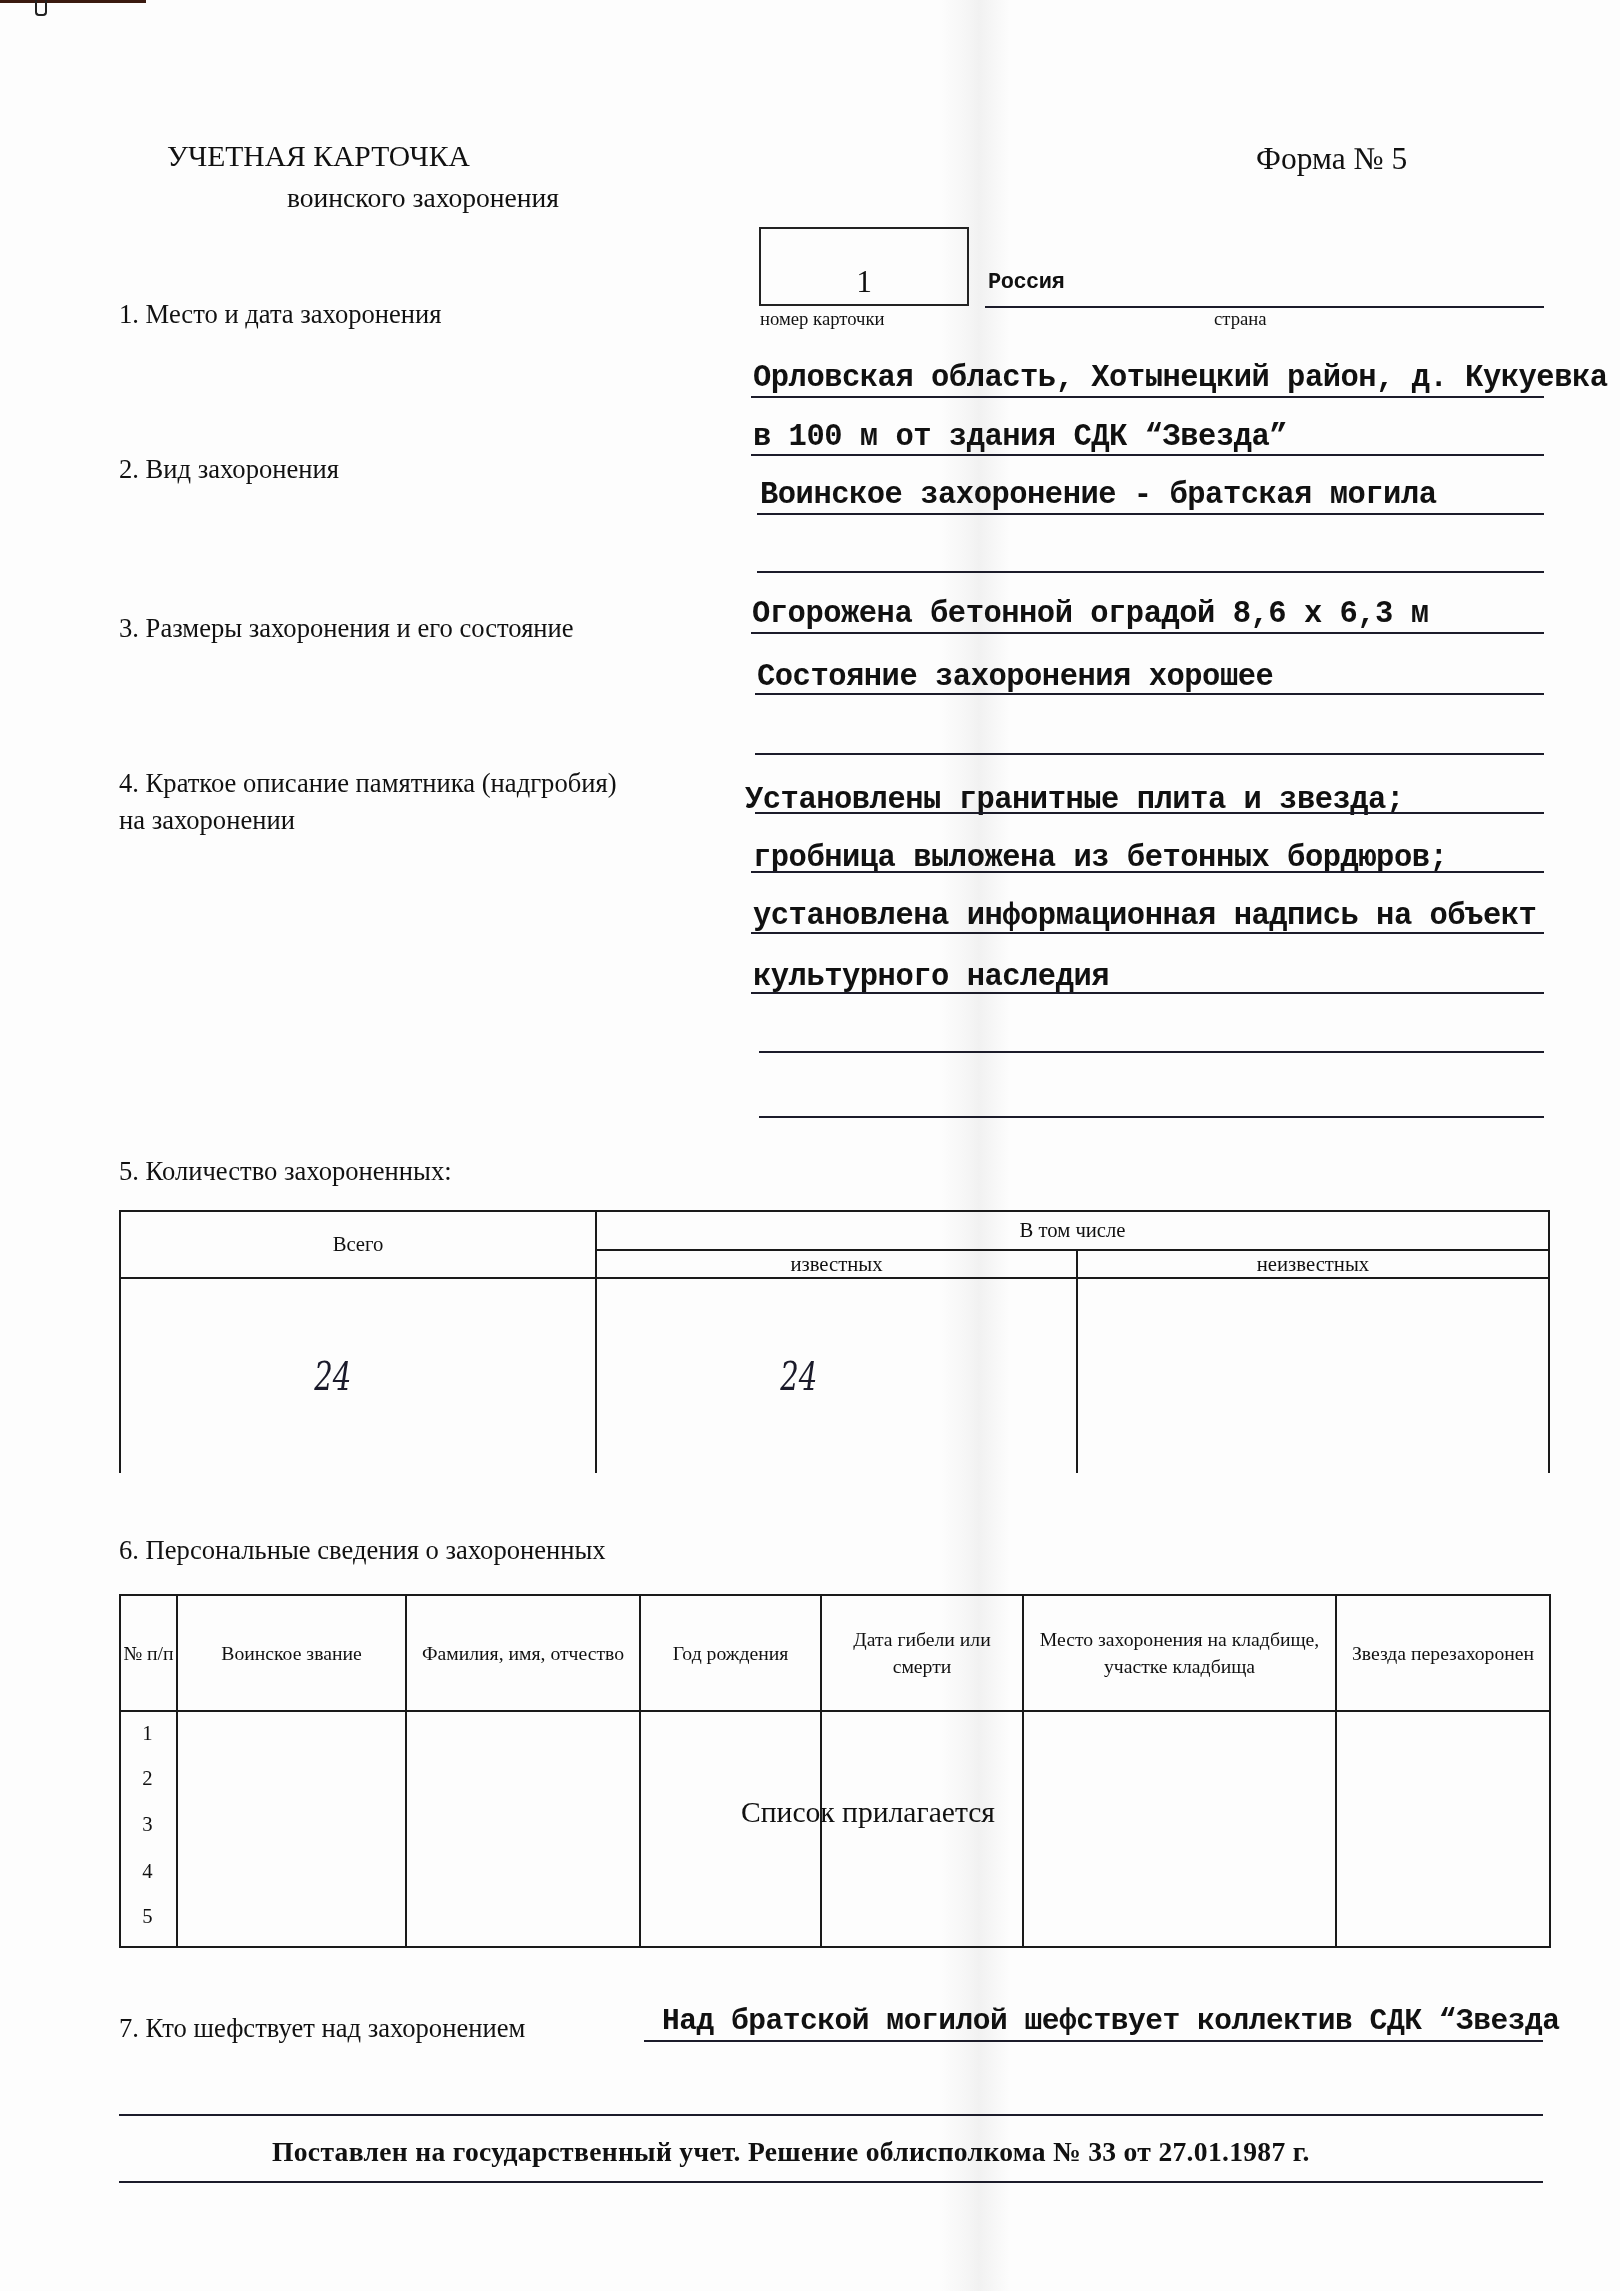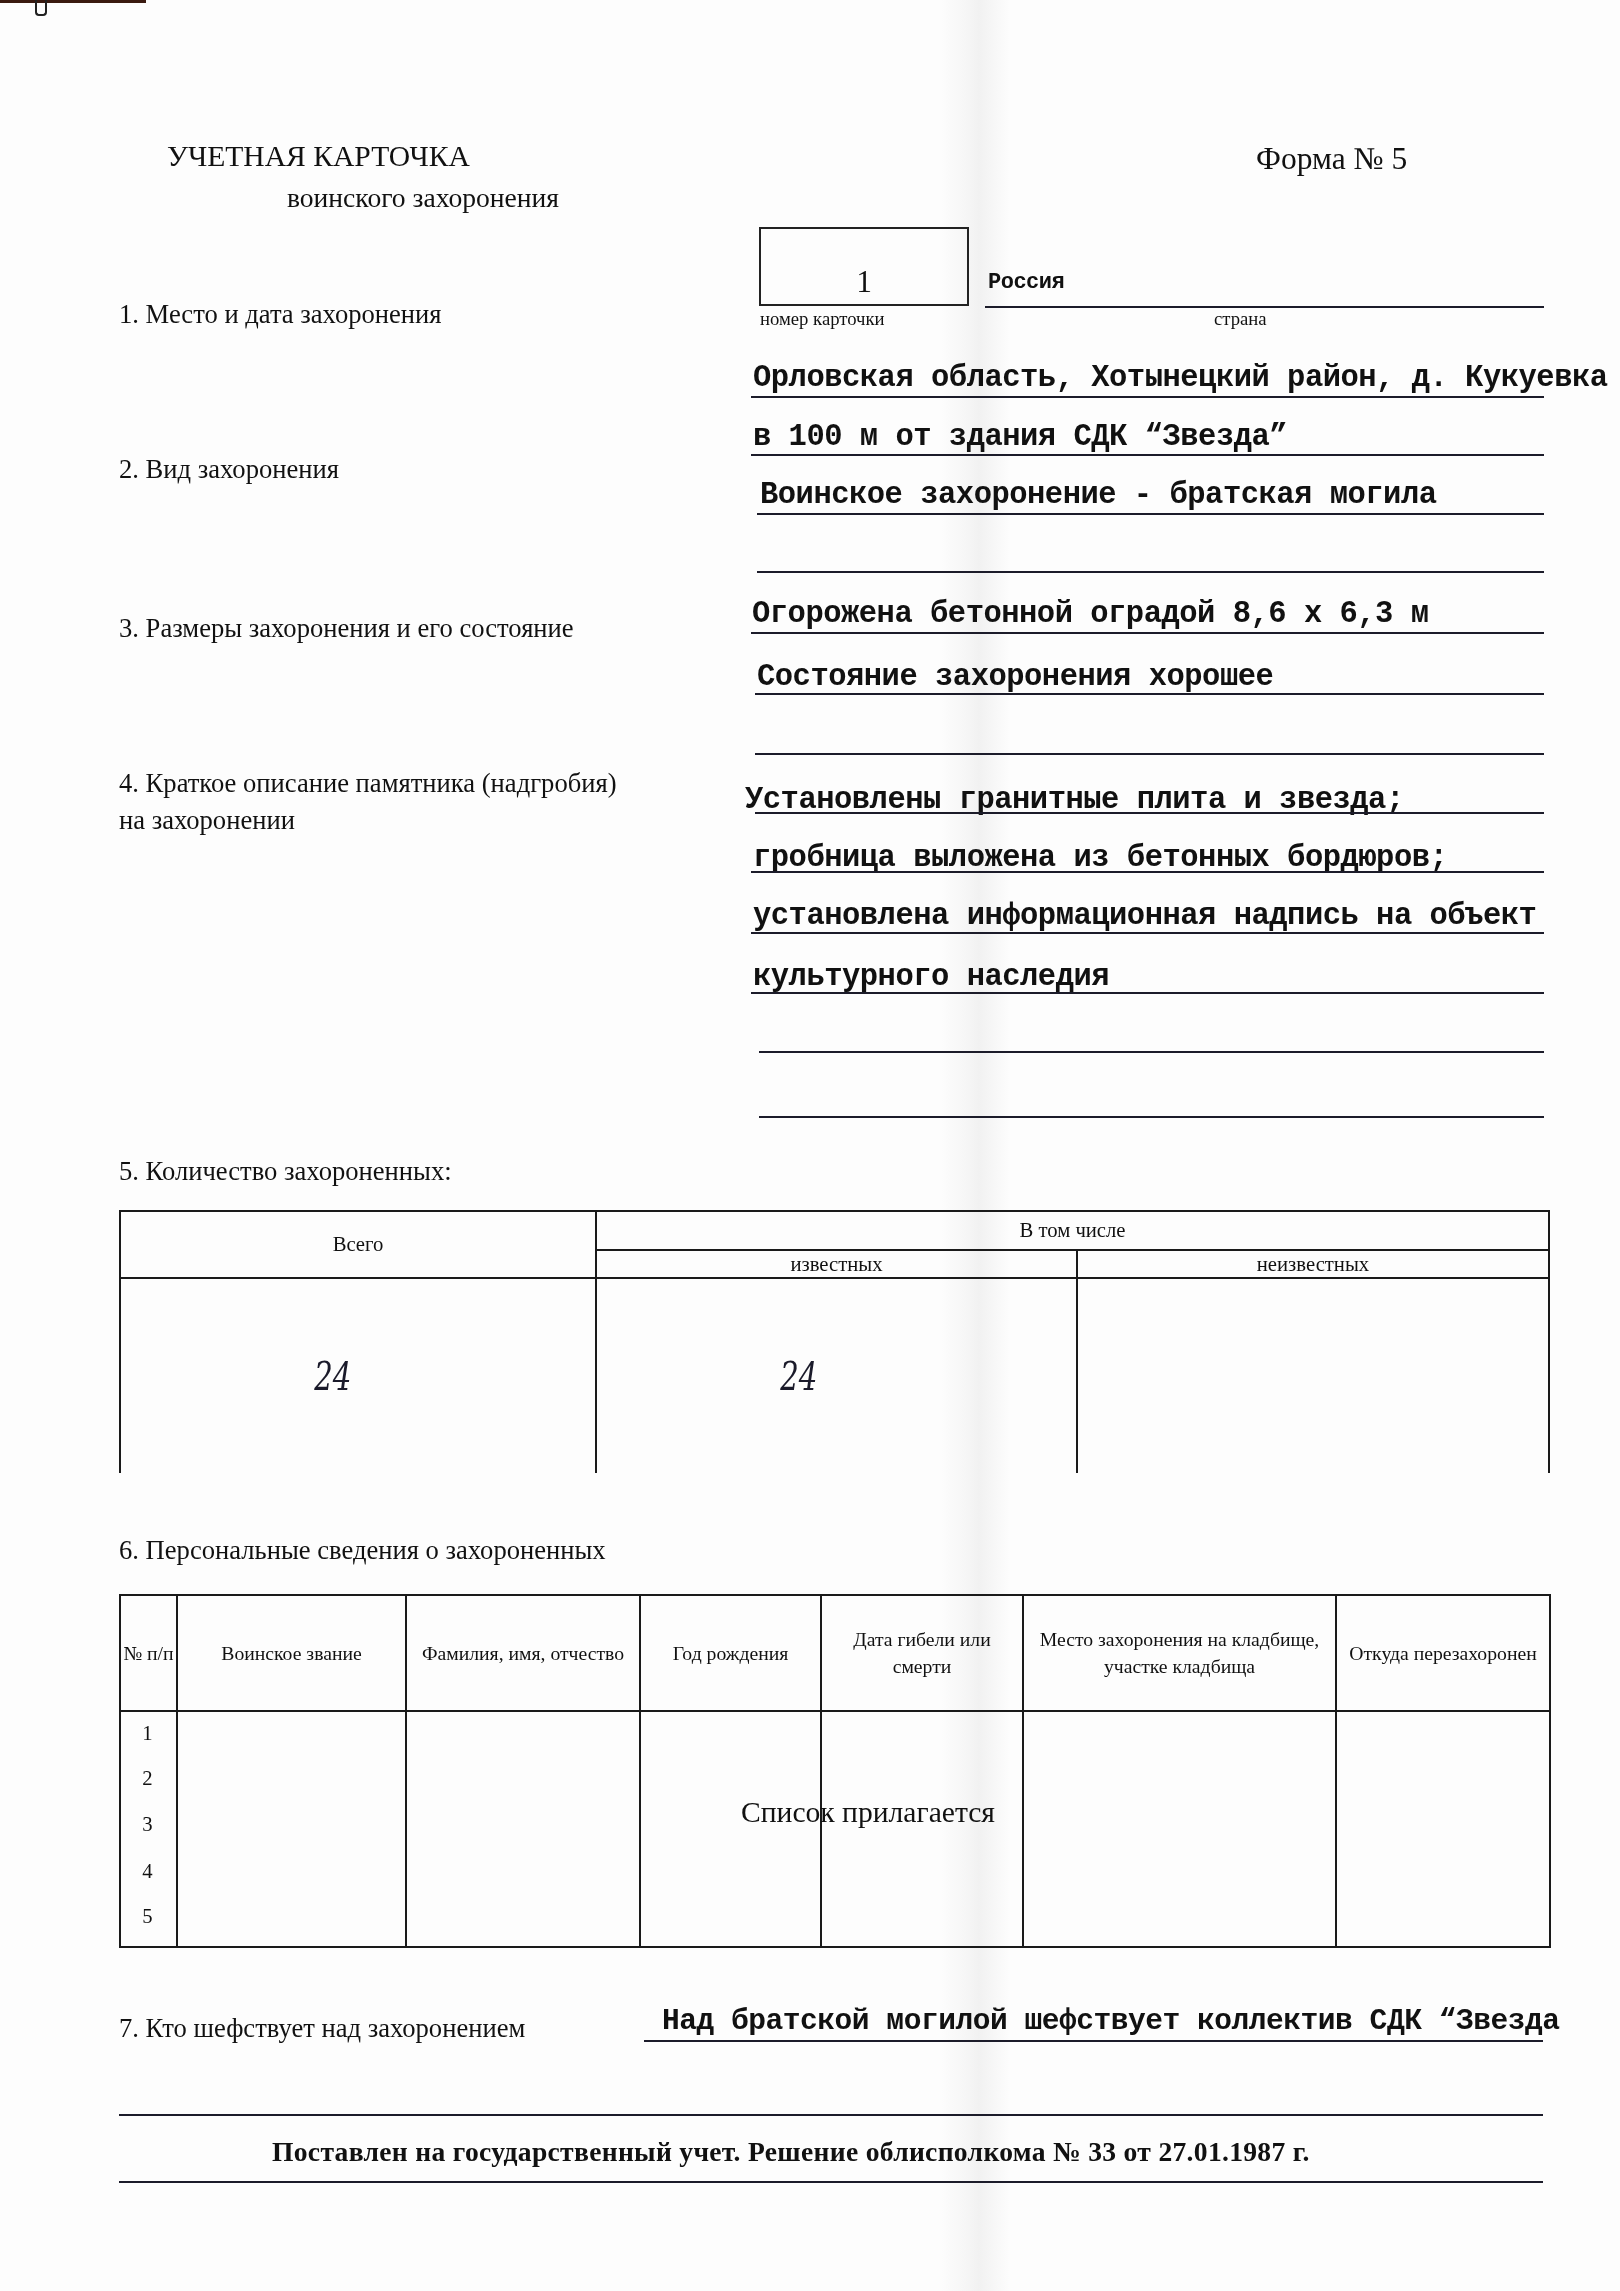--- a/index.html
+++ b/index.html
@@ -145,21 +145,21 @@
       <col style="width:214px">
   </colgroup>
   <tbody>
       <tr style="height:116px;">
     <th>№ п/п</th>
     <th>Воинское звание</th>
     <th>Фамилия, имя, отчество</th>
     <th>Год рождения</th>
     <th>Дата гибели или смерти</th>
     <th>Место захоронения на кладбище, участке кладбища</th>
-    <th>Откуда перезахоронен</th>
+    <th>Звезда перезахоронен</th>
   </tr>
   <tr style="height:236px;">
     <td></td>
     <td></td>
     <td></td>
     <td></td>
     <td></td>
     <td></td>
     <td></td>
   </tr>

